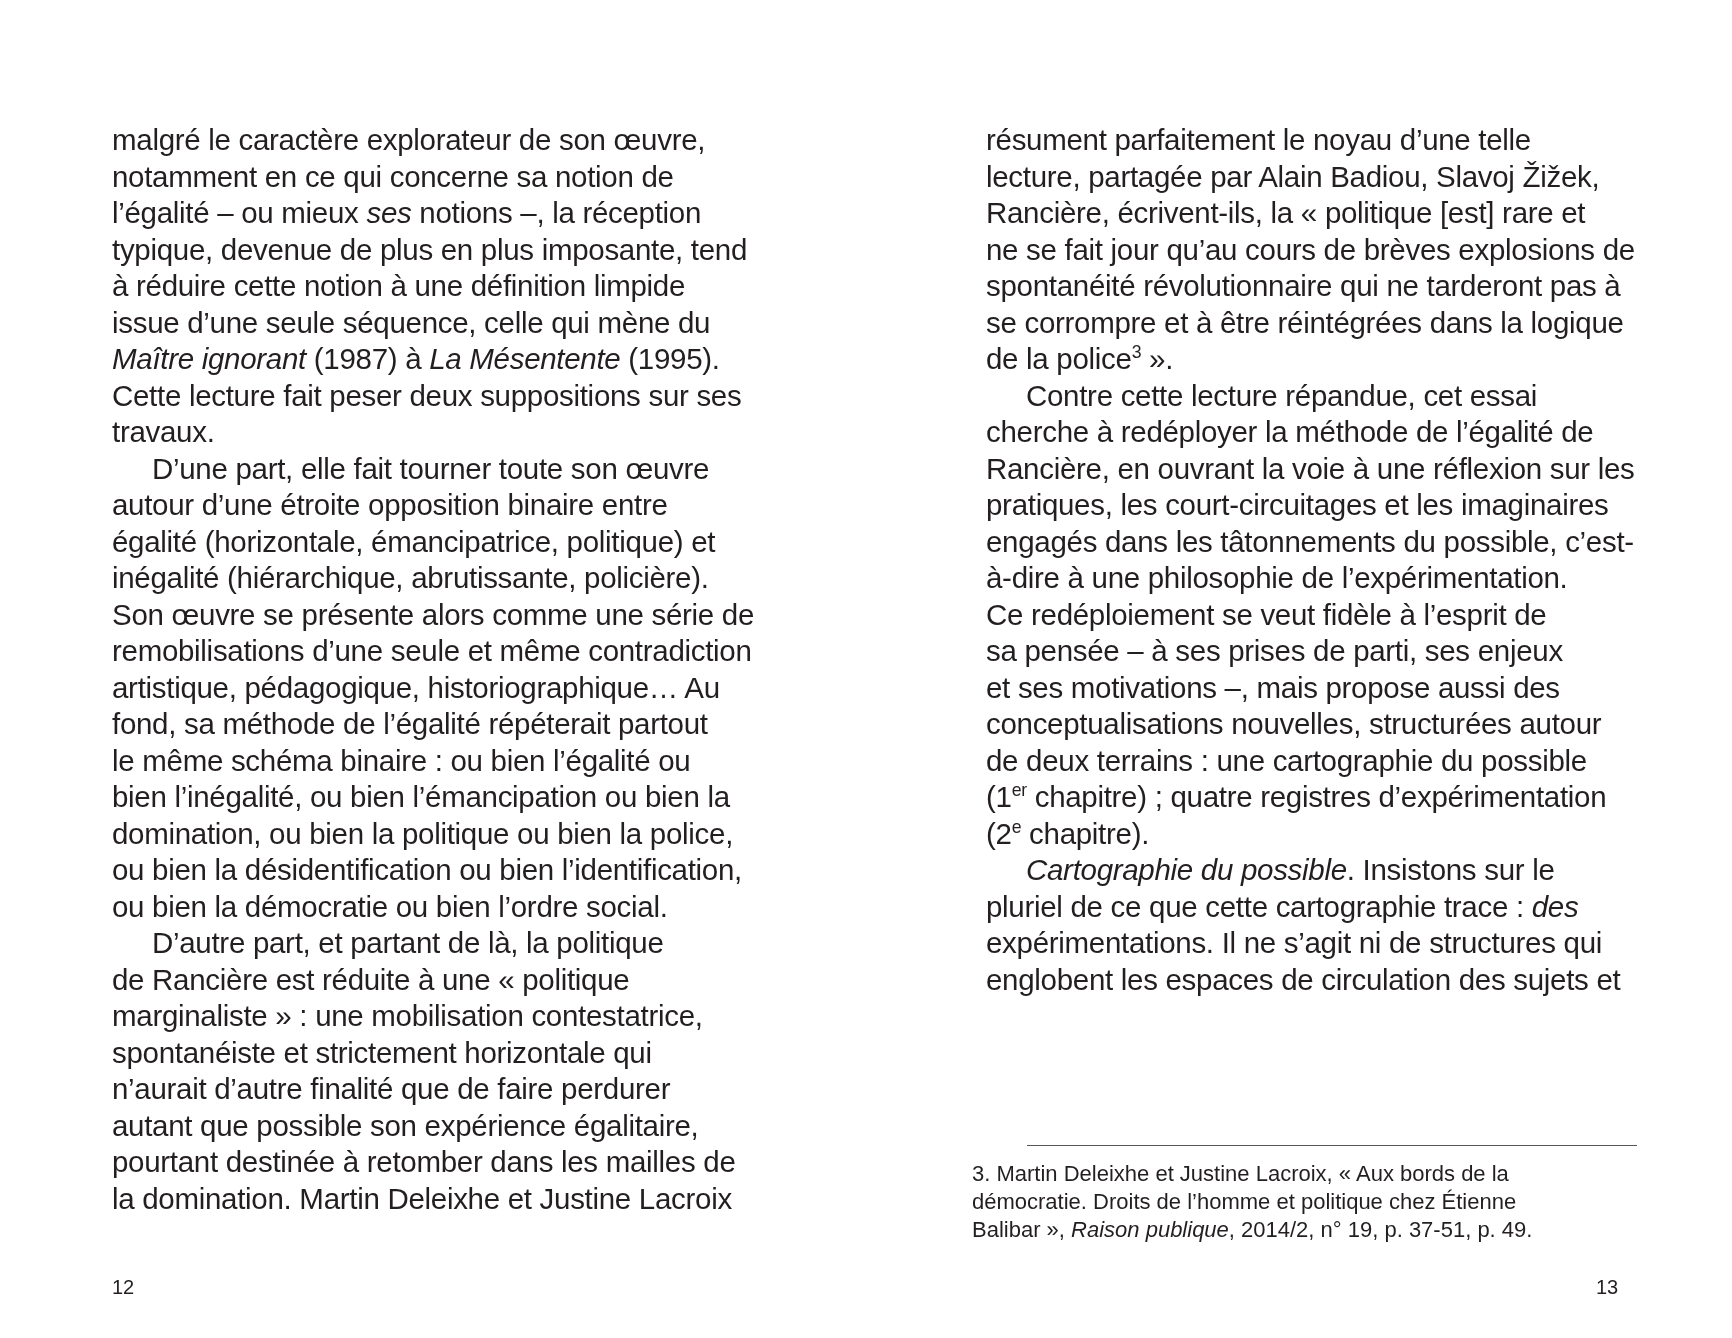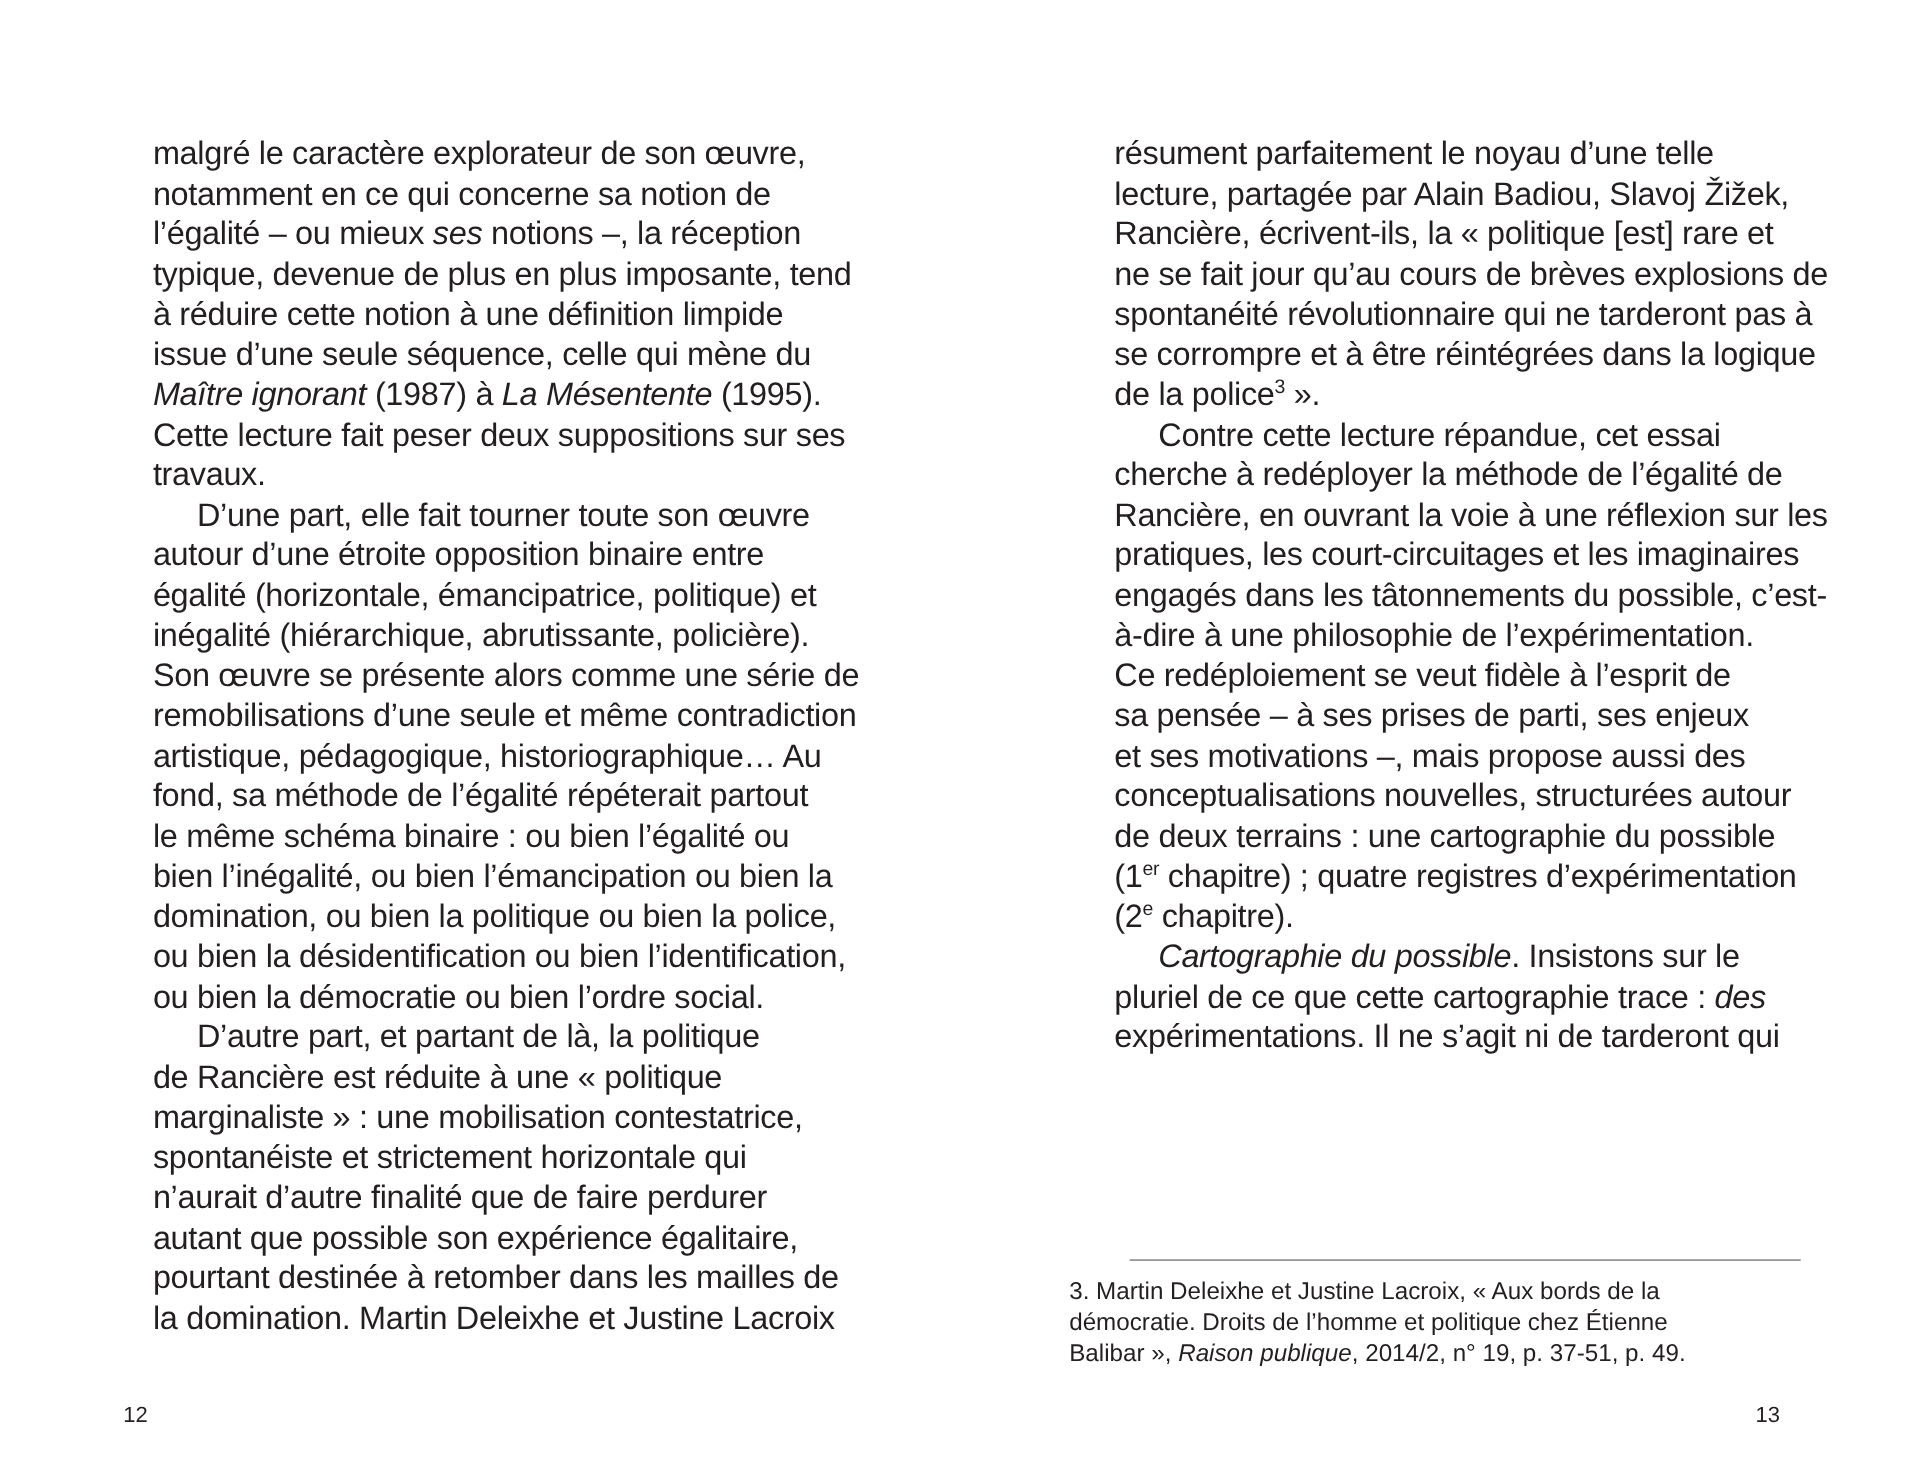--- a/index.html
+++ b/index.html
@@ -1,19 +1,19 @@
 <!DOCTYPE html>
 <html><head>
 <meta charset="utf-8">
 <style>
   html,body{margin:0;padding:0;background:#fff;}
   body{width:1732px;height:1338px;position:relative;overflow:hidden;color:#231f20;
        font-family:"Liberation Sans", sans-serif;}
   .col{position:absolute;top:122px;font-size:29.5px;line-height:36.5px;letter-spacing:-0.3px;}
-  .col .ln{display:block;white-space:nowrap;margin-left:27px;}
+  .col .ln{display:block;white-space:nowrap;}
   .ind{padding-left:40px;}
   #left{left:112px;width:660px;}
   #right{left:986px;width:650px;}
   em{font-style:italic;}
   sup{font-size:60%;line-height:0;vertical-align:super;}
   .rule{position:absolute;left:1027px;top:1145px;width:610px;height:1px;background:#555;}
   .fn{position:absolute;left:972px;top:1160px;font-size:22px;line-height:28px;white-space:nowrap;}
   .fn .ln{display:block;}
   .pn{position:absolute;top:1276px;font-size:20px;}
   #pn12{left:112px;}
@@ -70,21 +70,22 @@
     <span class="ln"><span>à-dire à une philosophie de l’expérimentation.</span></span>
     <span class="ln"><span>Ce redéploiement se veut fidèle à l’esprit de</span></span>
     <span class="ln"><span>sa pensée – à ses prises de parti, ses enjeux</span></span>
     <span class="ln"><span>et ses motivations –, mais propose aussi des</span></span>
     <span class="ln"><span>conceptualisations nouvelles, structurées autour</span></span>
     <span class="ln"><span>de deux terrains : une cartographie du possible</span></span>
     <span class="ln"><span>(1</span><sup>er</sup><span> chapitre) ; quatre registres d’expérimentation</span></span>
     <span class="ln"><span>(2</span><sup>e</sup><span> chapitre).</span></span>
     <span class="ln ind"><em>Cartographie du possible</em><span>. Insistons sur le</span></span>
     <span class="ln"><span>pluriel de ce que cette cartographie trace : </span><em>des</em></span>
-    <span class="ln"><span>expérimentations. Il ne s’agit ni de tarderont qui</span></span>
+    <span class="ln"><span>expérimentations. Il ne s’agit ni de structures qui</span></span>
+    <span class="ln"><span>englobent les espaces de circulation des sujets et</span></span>
   </div>
 <div class="rule"></div>
 <div class="fn" id="fn">
     <span class="ln"><span>3. Martin Deleixhe et Justine Lacroix, « Aux bords de la</span></span>
     <span class="ln"><span>démocratie. Droits de l’homme et politique chez Étienne</span></span>
     <span class="ln"><span>Balibar », </span><em>Raison publique</em><span>, 2014/2, n° 19, p. 37-51, p. 49.</span></span>
   </div>
 <div class="pn" id="pn12">12</div>
 <div class="pn" id="pn13">13</div>
 

